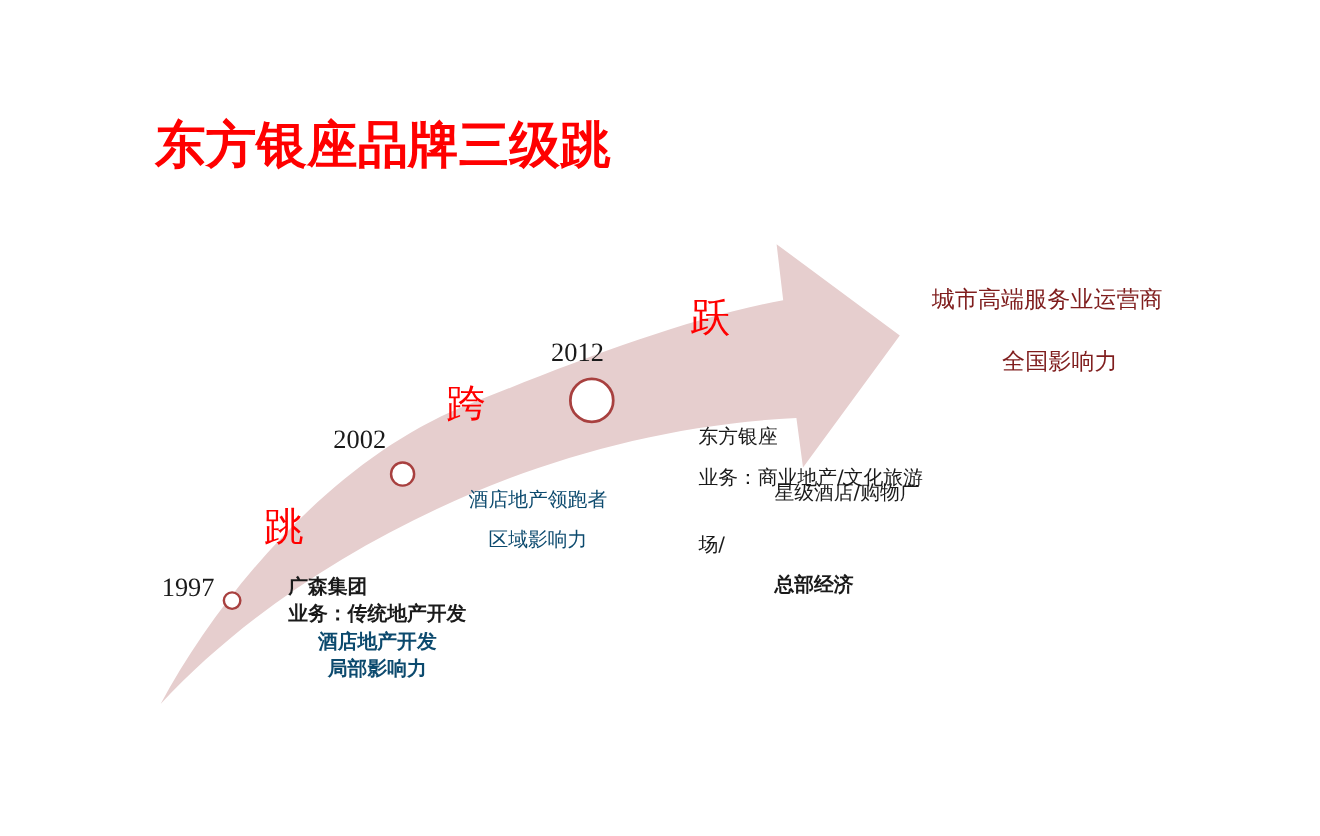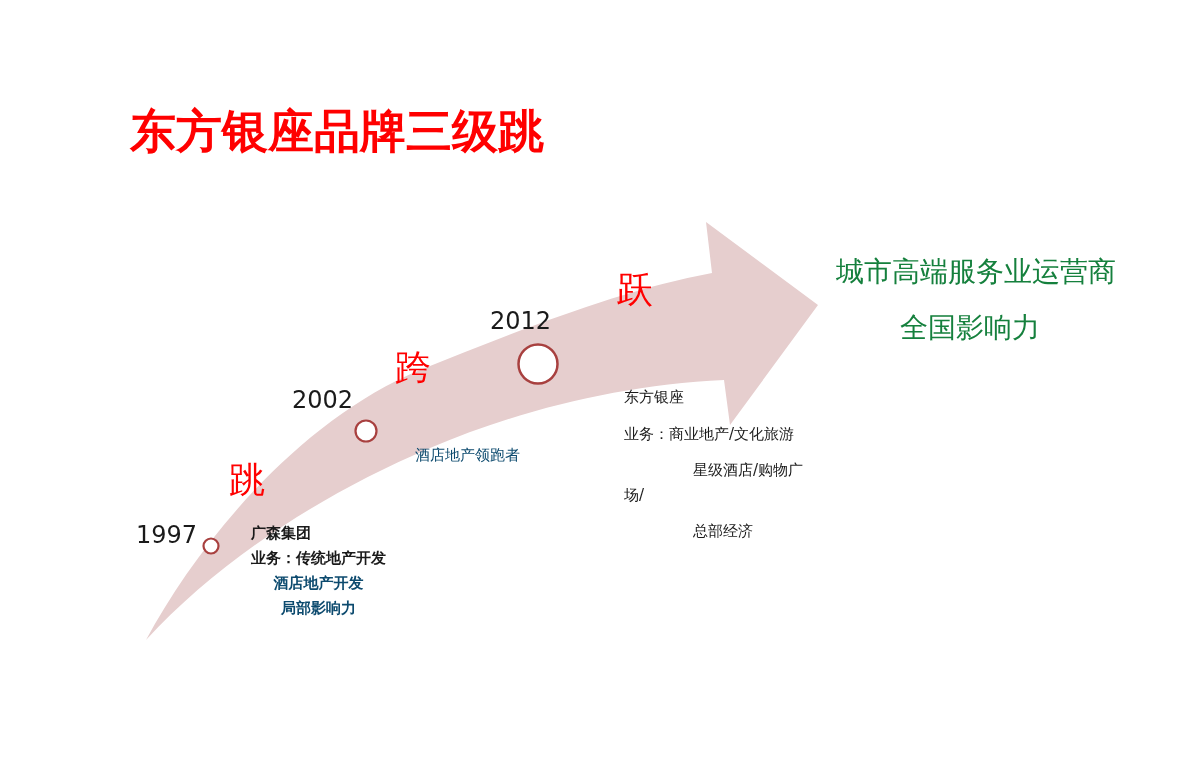--- a/index.html
+++ b/index.html
@@ -1,31 +1,31 @@
 <!DOCTYPE html>
 <html><head>
 <meta charset="utf-8">
 <style>
   html, body { margin: 0; padding: 0; }
   body {
     width: 1200px; height: 760px; background: #ffffff;
     position: relative; overflow: hidden;
     font-family: "DejaVu Sans", "Liberation Sans", sans-serif;
   }
-  .abs { position: absolute; white-space: nowrap; }
+  .abs { position: absolute; white-space: nowrap; margin-left: 11px; }
   .title {
     left: 130px; top: 101px; font-size: 46px; font-weight: bold;
     color: #ff0000; letter-spacing: 0px; line-height: 60px;
   }
   svg.arrow { position: absolute; left: 0; top: 0; }
-  .year { font-size: 24px; color: #1a1a1a; line-height: 28px; }
+  .year { font-size: 24px; color: #1a1a1a; line-height: 28px; font-family: Liberation Serif, serif; }
   .stage { font-size: 36px; color: #ff0000; line-height: 40px; }
-  .info { font-size: 15px; color: #1a1a1a; line-height: 25px; }
+  .info { font-size: 18px; color: #1a1a1a; line-height: 25px; }
   .info .accent { color: #0c4a6e; text-align: center; }
-  .goal { font-size: 28px; color: #15803d; line-height: 28px; text-align: center; }
+  .goal { font-size: 21px; color: #7f1d1d; line-height: 28px; text-align: center; }
 </style>
 </head>
 <body>
 
 <div class="abs title">东方银座品牌三级跳</div>
 
 <svg class="arrow" width="1200" height="760">
   <path d="M 146 640
            C 200 540, 300 420, 420 370
            C 520 330, 620 290, 712 273
@@ -50,22 +50,23 @@
 
 <div class="abs info" style="left:251px; top:521px;font-weight:bold;">
   <div>广森集团</div>
   <div>业务：传统地产开发</div>
   <div class="accent">酒店地产开发</div>
   <div class="accent">局部影响力</div>
 </div>
 
 <div class="abs info" style="left:415px; top:437px; line-height:36px;">
   <div class="accent">酒店地产领跑者</div>
+  <div class="accent">区域影响力</div>
 </div>
 
 <div class="abs info" style="left:624px; top:385px;">东方银座</div>
 <div class="abs info" style="left:624px; top:422px;">业务：商业地产/文化旅游</div>
-<div class="abs info" style="left:693px; top:458px;text-align:right;">星级酒店/购物广</div>
+<div class="abs info" style="left:693px; top:436px;text-align:right;">星级酒店/购物广</div>
 <div class="abs info" style="left:624px; top:483px;">场/</div>
-<div class="abs info" style="left:693px; top:519px;">总部经济</div>
+<div class="abs info" style="left:693px; top:519px;font-weight:bold;">总部经济</div>
 
 <div class="abs goal" style="left:836px; top:258px;">城市高端服务业运营商</div>
 <div class="abs goal" style="left:900px; top:314px;">全国影响力</div>
 
 </body></html>

